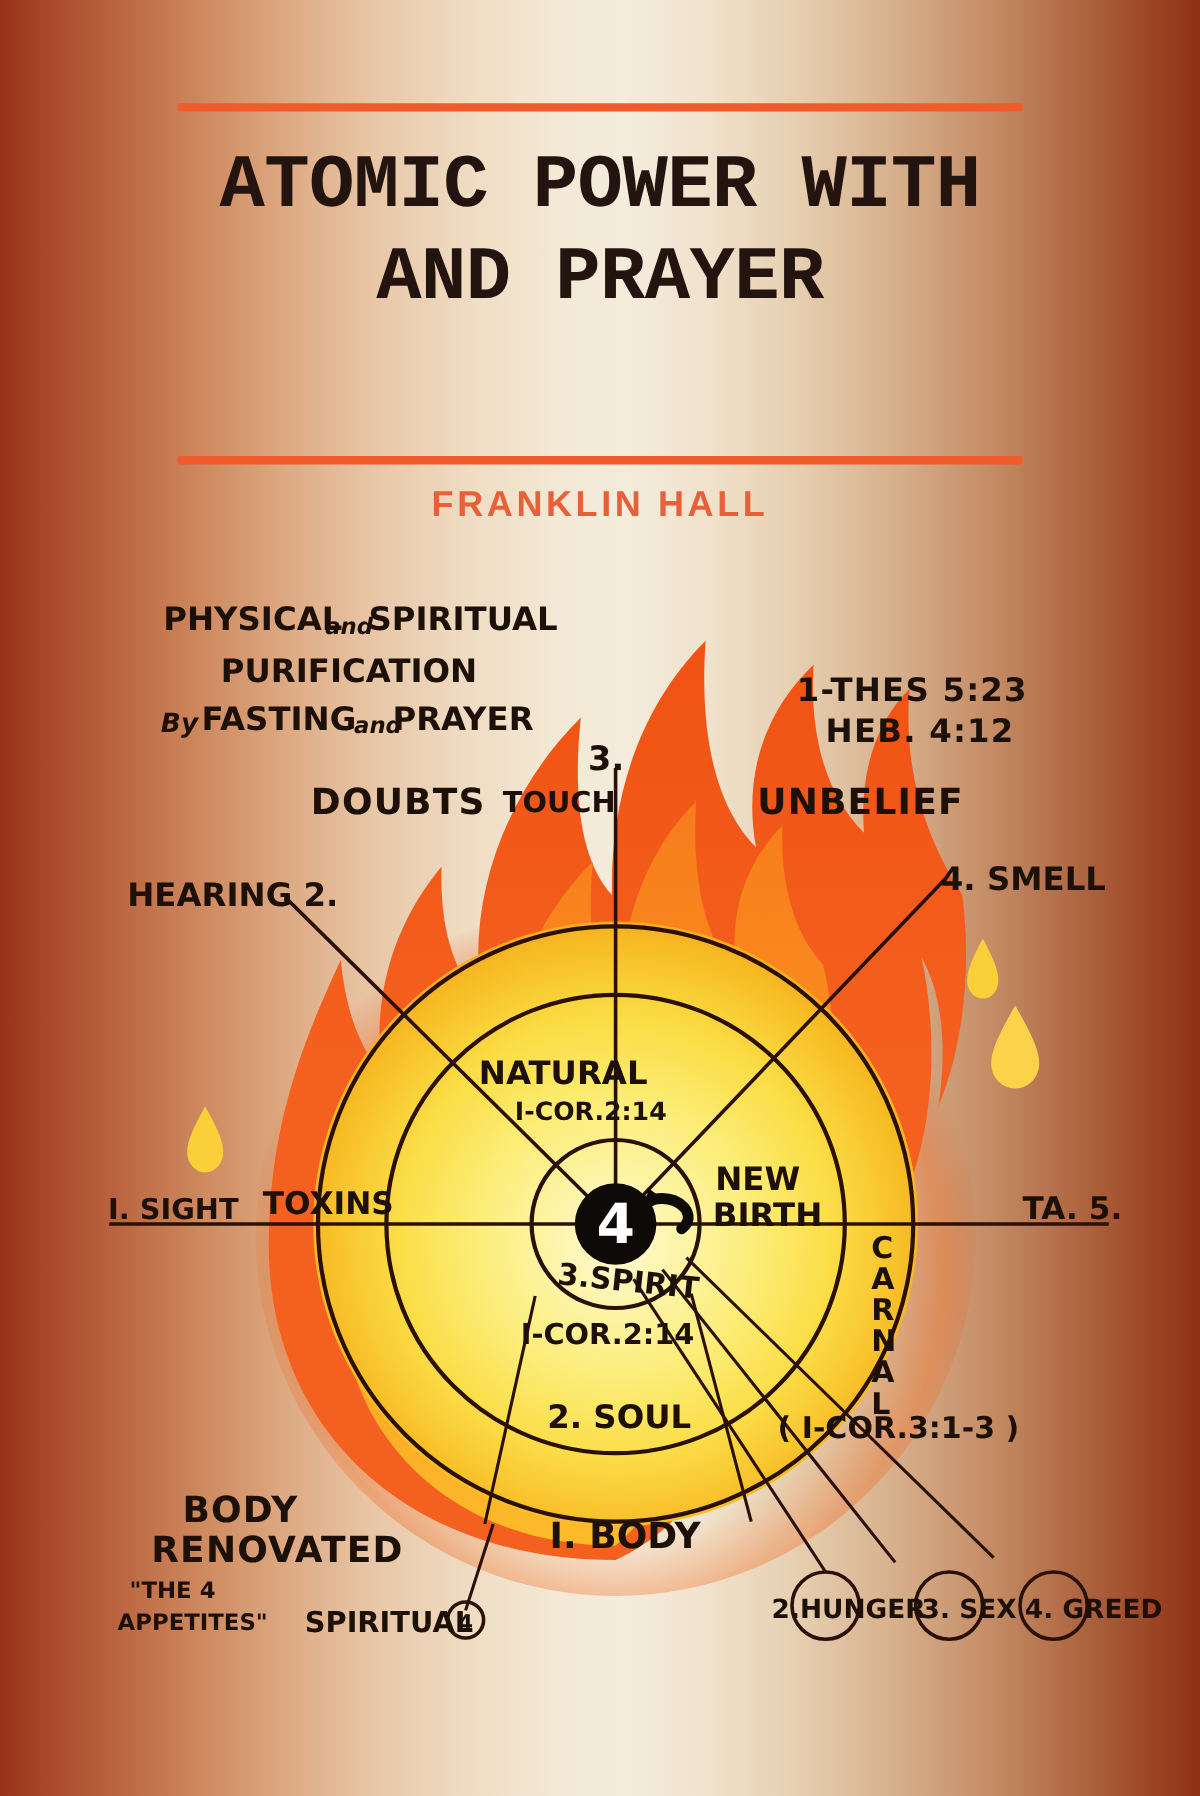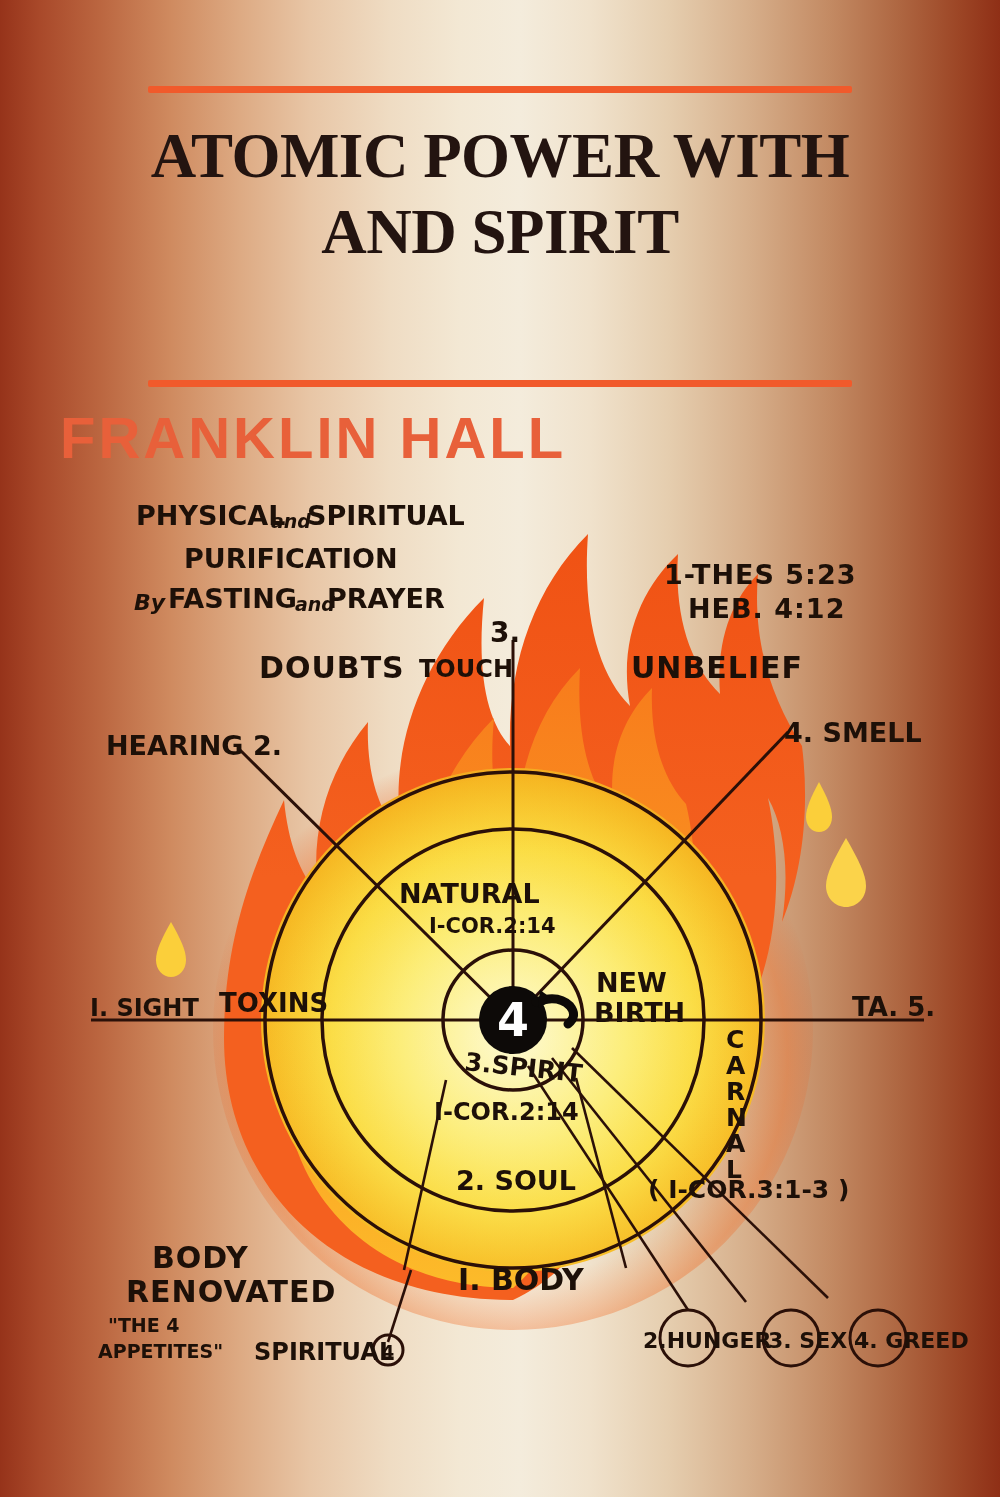--- a/index.html
+++ b/index.html
@@ -45,37 +45,37 @@
   #rule-top { top: 86px; }
   #rule-bottom { top: 380px; }
 
   #title {
     position: absolute;
     left: 60px;
     top: 118px;
     width: 880px;
     text-align: center;
     color: #231410;
-    font-family: Liberation Serif, serif;
+    font-family: Liberation Mono, monospace;
     font-weight: 700;
     font-size: 63px;
     line-height: 76px;
     letter-spacing: -0.5px;
   }
   #title .tl { display: block; white-space: nowrap; }
 
   #author {
     position: absolute;
     left: 60px;
     top: 404px;
     width: 880px;
-    text-align: left;
+    text-align: center;
     color: #e8603a;
     font-weight: 700;
-    font-size: 58px;
+    font-size: 30px;
     letter-spacing: 3px;
   }
 
   
   #diagram {
     position: absolute;
     left: 16px;
     top: 470px;
     width: 900px;
     height: 1000px;
@@ -90,21 +90,21 @@
 </style>
 </head>
 <body>
 
 <div id="cover">
 
   <div class="rule" id="rule-top"></div>
 
   <div id="title">
     <span class="tl">ATOMIC POWER WITH</span>
-    <span class="tl">AND SPIRIT</span>
+    <span class="tl">AND PRAYER</span>
   </div>
 
   <div class="rule" id="rule-bottom"></div>
 
   <div id="author">FRANKLIN HALL</div>
 
   <div id="diagram">
     <svg width="1000" height="1000" viewBox="0 0 1000 1000" xmlns="http://www.w3.org/2000/svg">
       <defs>
         <radialGradient id="gDisc" cx="50%" cy="52%" r="58%">

